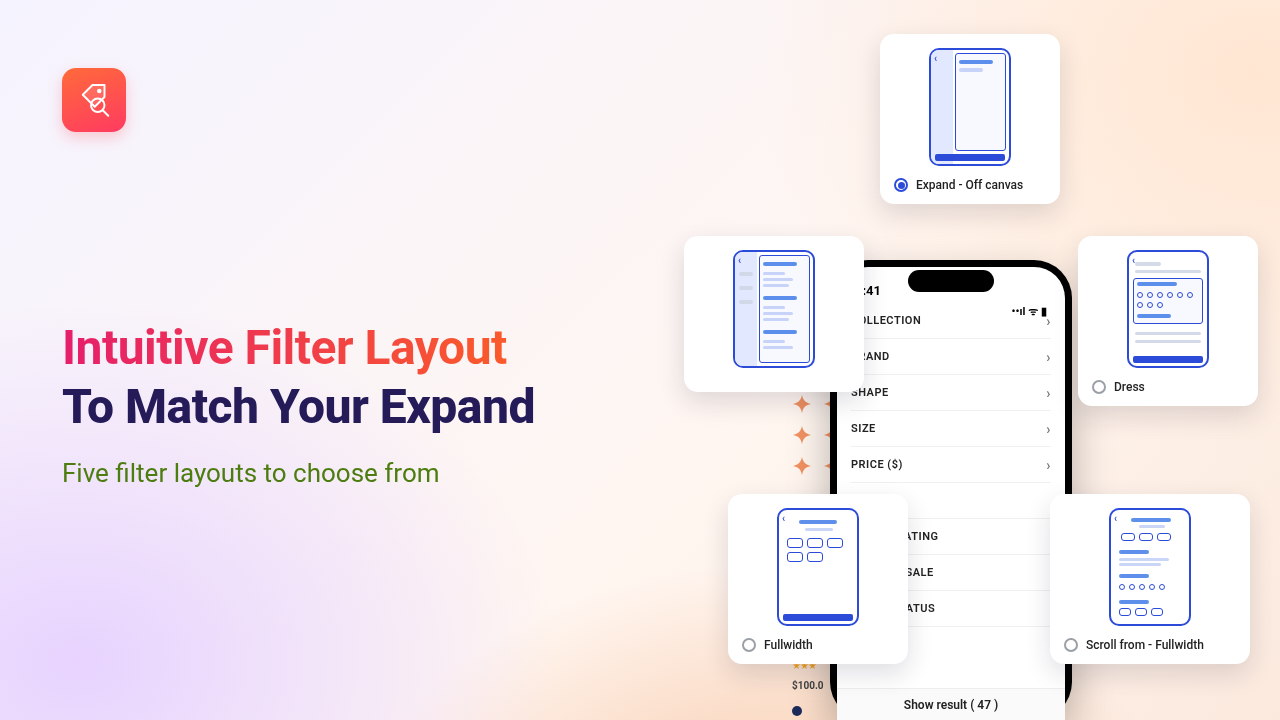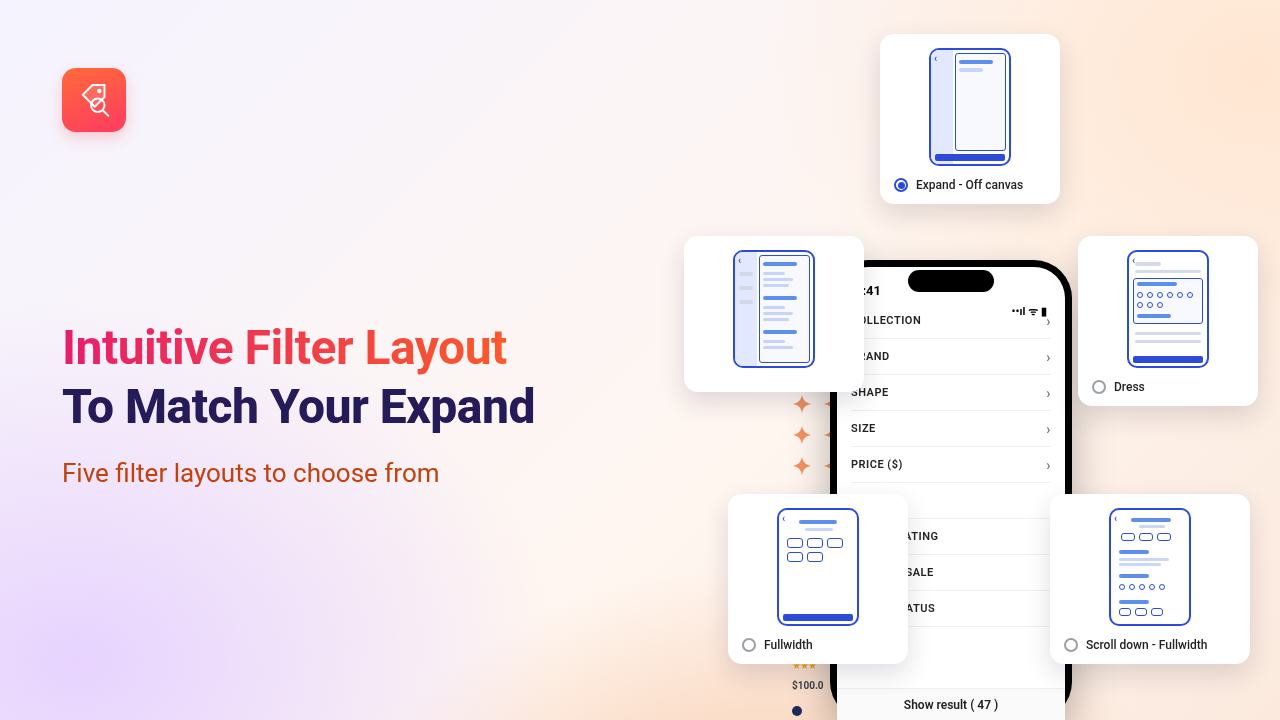--- a/index.html
+++ b/index.html
@@ -31,21 +31,21 @@
   .headline-1 {
     font-size: 48px; font-weight: 700; letter-spacing: -0.5px; line-height: 1.1;
     background: linear-gradient(90deg, #e61e6b 0%, #ff6a1a 85%);
     -webkit-background-clip: text; background-clip: text; color: transparent; margin-top: 32px;
   }
   .headline-2 {
     font-size: 48px; font-weight: 800; letter-spacing: -0.5px; line-height: 1.1;
     color: #241b58; margin-top: 6px;
   }
   .subhead {
-    font-size: 26px; color: #c2410c; margin-top: 24px; font-weight: 400;
+    font-size: 26px; color: #4d7c0f; margin-top: 24px; font-weight: 400;
   }
 
   
   .phone-wrap {
     position: absolute; left: 830px; top: 260px; width: 242px; height: 460px;
   }
   .phone {
     position: absolute; inset: 0; border-radius: 38px; background: #000;
     box-shadow: 0 18px 40px rgba(0,0,0,.28);
   }
@@ -450,15 +450,15 @@
       <div class="dot d3"></div>
       <div class="dot d4"></div>
       <div class="dot d5"></div>
     <div class="bar g"></div>
     <div class="box g1"></div>
       <div class="box g2"></div>
       <div class="box g3"></div>
   </div>
   <div class="opt">
     <span class="radio"></span>
-    <span class="opt-label">Scroll down - Fullwidth</span>
+    <span class="opt-label">Scroll from - Fullwidth</span>
   </div>
 </div>
 
 </body></html>

